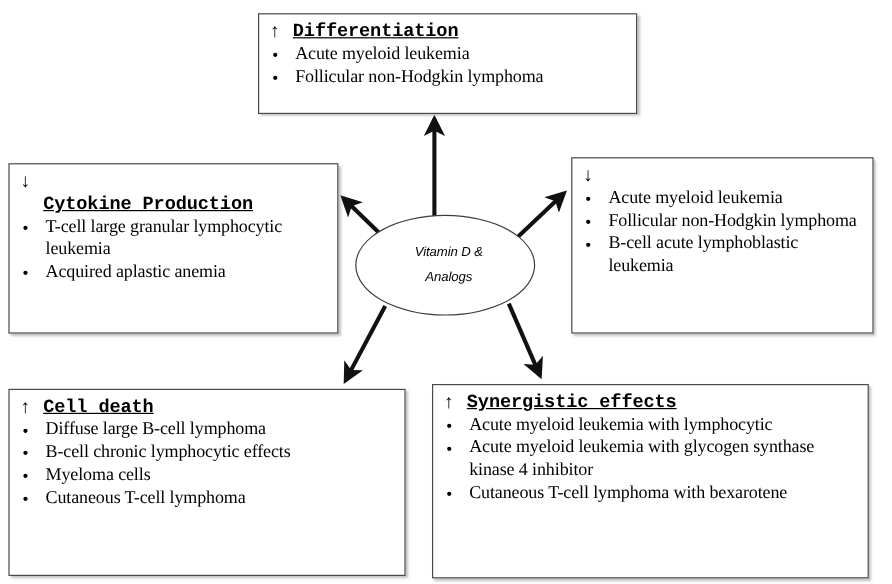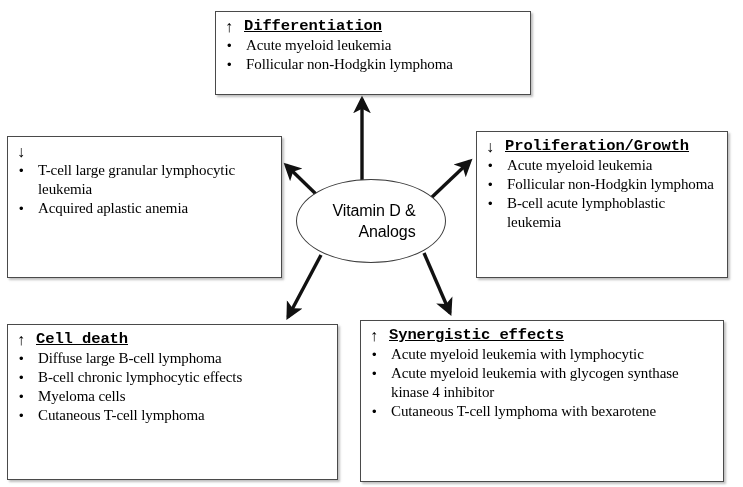--- a/index.html
+++ b/index.html
@@ -100,25 +100,26 @@
     box-sizing: border-box;
     border: 1.5px solid #3d3d3d;
     border-radius: 50%;
     background: #ffffff;
     display: flex;
     align-items: center;
     justify-content: center;
     z-index: 6;
   }
   #center-ellipse .ellipse-text {
-    font-size: 16px;
+    font-size: 11px;
     line-height: 21px;
-    text-align: right;
+    text-align: center;
     padding-left: 6px;
     letter-spacing: -0.1px;
+    font-style: italic;
   }
 </style>
 </head>
 <body>
 
 <div id="canvas">
 
   <svg id="arrow-layer" viewBox="0 0 743 487" width="743" height="487">
     <defs>
       <marker id="ah" markerWidth="6" markerHeight="6" refX="4.2" refY="3" orient="auto" markerUnits="strokeWidth">
@@ -159,38 +160,38 @@
         <span class="item-text">Follicular non-Hodgkin lymphoma</span>
       </li>
     </ul>
   </div>
 
   <div class="node-box" id="box-cytokine">
     <div class="box-header">
       <span class="hdr-arrow">↓</span>
       <span class="hdr-text">
         <br>
+        <span>Cytokine Production</span>
       </span>
     </div>
     <ul class="bullets">
       <li>
         <span class="bullet">•</span>
         <span class="item-text">T-cell large granular lymphocytic leukemia</span>
       </li>
       <li>
         <span class="bullet">•</span>
         <span class="item-text">Acquired aplastic anemia</span>
       </li>
     </ul>
   </div>
 
   <div class="node-box" id="box-proliferation">
     <div class="box-header">
       <span class="hdr-arrow">↓</span>
-      <span class="hdr-text">Proliferation/Growth</span>
     </div>
     <ul class="bullets">
       <li>
         <span class="bullet">•</span>
         <span class="item-text">Acute myeloid leukemia</span>
       </li>
       <li>
         <span class="bullet">•</span>
         <span class="item-text">Follicular non-Hodgkin lymphoma</span>
       </li>

